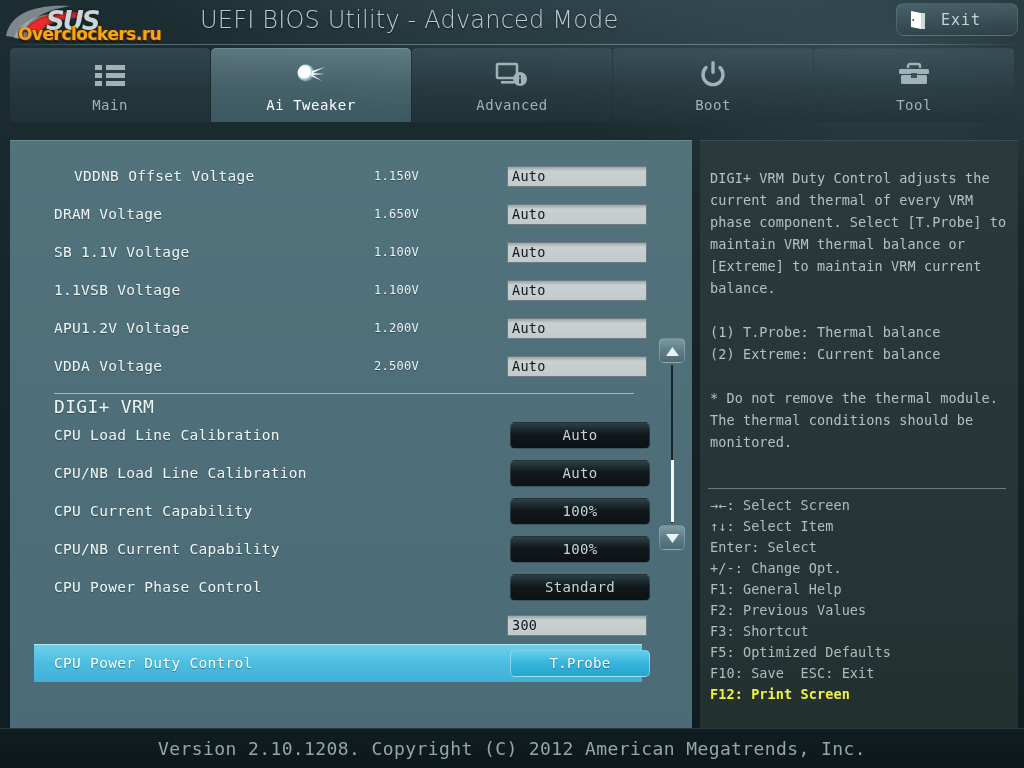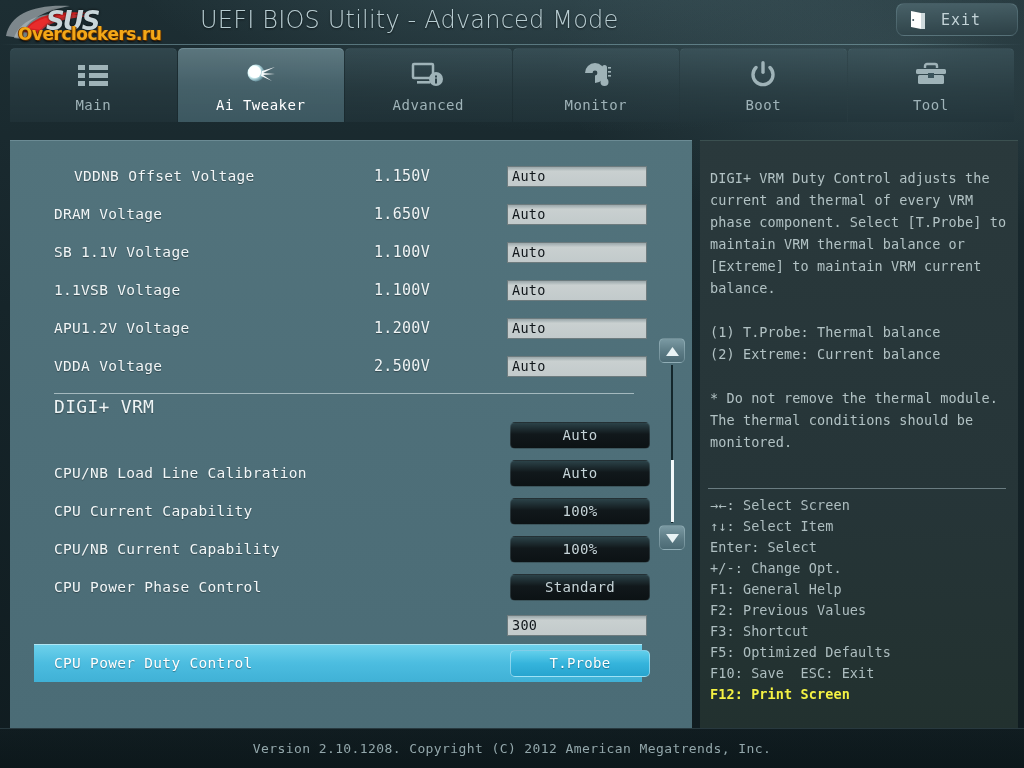--- a/index.html
+++ b/index.html
@@ -173,21 +173,21 @@
     text-shadow: 0 1px 1px rgba(0,0,0,0.35);
     white-space: nowrap;
     padding-left: 20px;
   }
   .row.indent .row-label { padding-left: 40px; }
   .row.selected .row-label { color: #ffffff; }
 
   .row .row-value {
     position: absolute;
     left: 340px;
-    font-size: 15px;
+    font-size: 12px;
     color: #f0f5f6;
     text-shadow: 0 1px 1px rgba(0,0,0,0.35);
     letter-spacing: 0.3px;
   }
 
   
   .field-input {
     position: absolute;
     left: 473px;
     width: 140px; height: 21px;
@@ -323,21 +323,21 @@
     justify-content: center;
     background: linear-gradient(180deg, rgba(16,28,32,0.0), rgba(10,20,23,0.55));
   }
   #footer:before {
     content: "";
     position: absolute; left: 0; top: 0;
     width: 100%; height: 1px;
     background: rgba(150,190,200,0.18);
   }
   #footer-text {
-    font-size: 13px;
+    font-size: 18px;
     color: #93a7ab;
     letter-spacing: 0.4px;
   }
 </style>
 </head>
 <body>
 
 <div id="screen">
 
   <div id="header">
@@ -407,34 +407,20 @@
           <rect x="2" y="3" width="20" height="14" rx="1" fill="none" stroke="#9fb3b8" stroke-width="2.5"></rect>
           <rect x="6" y="20" width="13" height="2.6" fill="#9fb3b8"></rect>
           <circle cx="25" cy="18" r="7" fill="#9fb3b8"></circle>
           <rect x="24" y="14.5" width="2" height="2" fill="#2c4047"></rect>
           <rect x="24" y="17.5" width="2" height="5" fill="#2c4047"></rect>
         </svg>
       </div>
       <div class="tab-label">Advanced</div>
     </div>
 
-    <div class="tab">
-      <div class="tab-icon">
-        <svg width="34" height="28" viewBox="0 0 34 28">
-          <path d="M16 22 A10 10 0 1 0 6 12 L16 12 Z" fill="#9fb3b8"></path>
-          <circle cx="16" cy="12" r="2.4" fill="#2c4047"></circle>
-          <rect x="23" y="4" width="5" height="16" rx="2.5" fill="#9fb3b8"></rect>
-          <circle cx="25.5" cy="21" r="4" fill="#9fb3b8"></circle>
-          <rect x="29" y="6" width="3" height="1.6" fill="#9fb3b8"></rect>
-          <rect x="29" y="10" width="3" height="1.6" fill="#9fb3b8"></rect>
-          <rect x="29" y="14" width="3" height="1.6" fill="#9fb3b8"></rect>
-        </svg>
-      </div>
-      <div class="tab-label">Monitor</div>
-    </div>
 
     <div class="tab">
       <div class="tab-icon">
         <svg width="30" height="30" viewBox="0 0 30 30">
           <path d="M8 7.5 A10 10 0 1 0 22 7.5" fill="none" stroke="#9fb3b8" stroke-width="3.4" stroke-linecap="round"></path>
           <rect x="13.3" y="1" width="3.4" height="13" rx="1.7" fill="#9fb3b8"></rect>
         </svg>
       </div>
       <div class="tab-label">Boot</div>
     </div>
@@ -495,20 +481,21 @@
         <span class="row-value">2.500V</span>
         <span class="field-input">
             <span>Auto</span>
           </span>
       </div>
 
       <div class="divider"></div>
       <div class="section-head">DIGI+ VRM</div>
 
       <div class="row">
+        <span class="row-label">CPU Load Line Calibration</span>
         <span class="field-button">
             <span>Auto</span>
           </span>
       </div>
       <div class="row">
         <span class="row-label">CPU/NB Load Line Calibration</span>
         <span class="field-button">
             <span>Auto</span>
           </span>
       </div>

